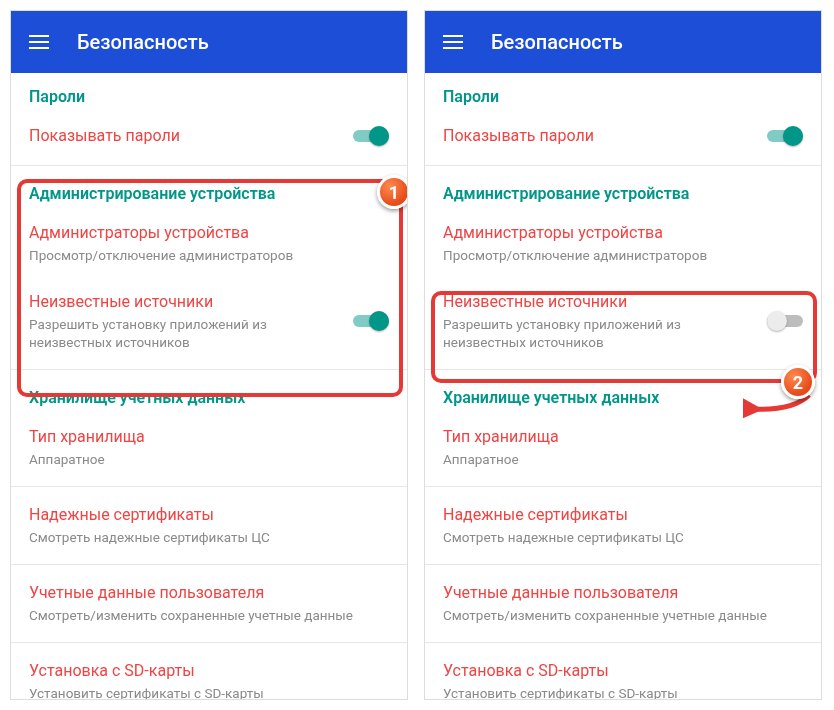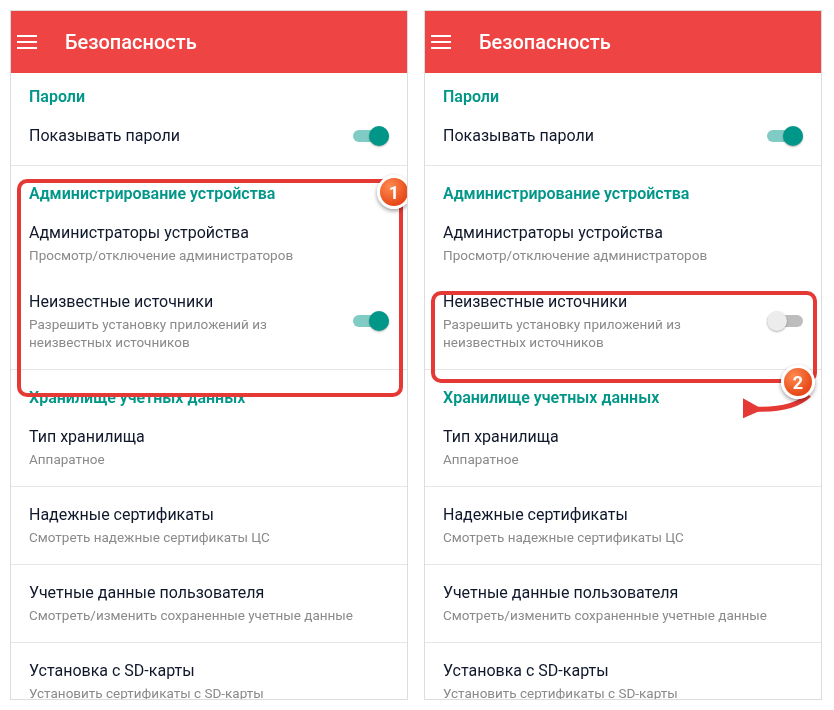--- a/index.html
+++ b/index.html
@@ -16,26 +16,26 @@
     width: 398px;
     height: 690px;
     border: 1px solid #ddd;
     background: #fff;
     display: flex;
     flex-direction: column;
     position: relative;
     overflow: hidden;
   }
   .appbar {
-    background: #ef4444;
+    background: #1d4ed8;
     color: #fff;
     height: 62px;
     display: flex;
     align-items: center;
-    padding: 0 6px;
+    padding: 0 18px;
     gap: 28px;
   }
   .hamburger {
     width: 20px;
     height: 14px;
     display: flex;
     flex-direction: column;
     justify-content: space-between;
     cursor: pointer;
   }
@@ -62,21 +62,21 @@
     padding: 14px 18px;
     display: flex;
     align-items: center;
     justify-content: space-between;
     gap: 12px;
     cursor: pointer;
   }
   .item-text { flex: 1; min-width: 0; }
   .item-title {
     font-size: 16px;
-    color: #0f172a;
+    color: #ef4444;
     line-height: 1.3;
   }
   .item-sub {
     font-size: 13.5px;
     color: #8a8a8a;
     line-height: 1.35;
     margin-top: 2px;
   }
   .divider {
     height: 1px;

